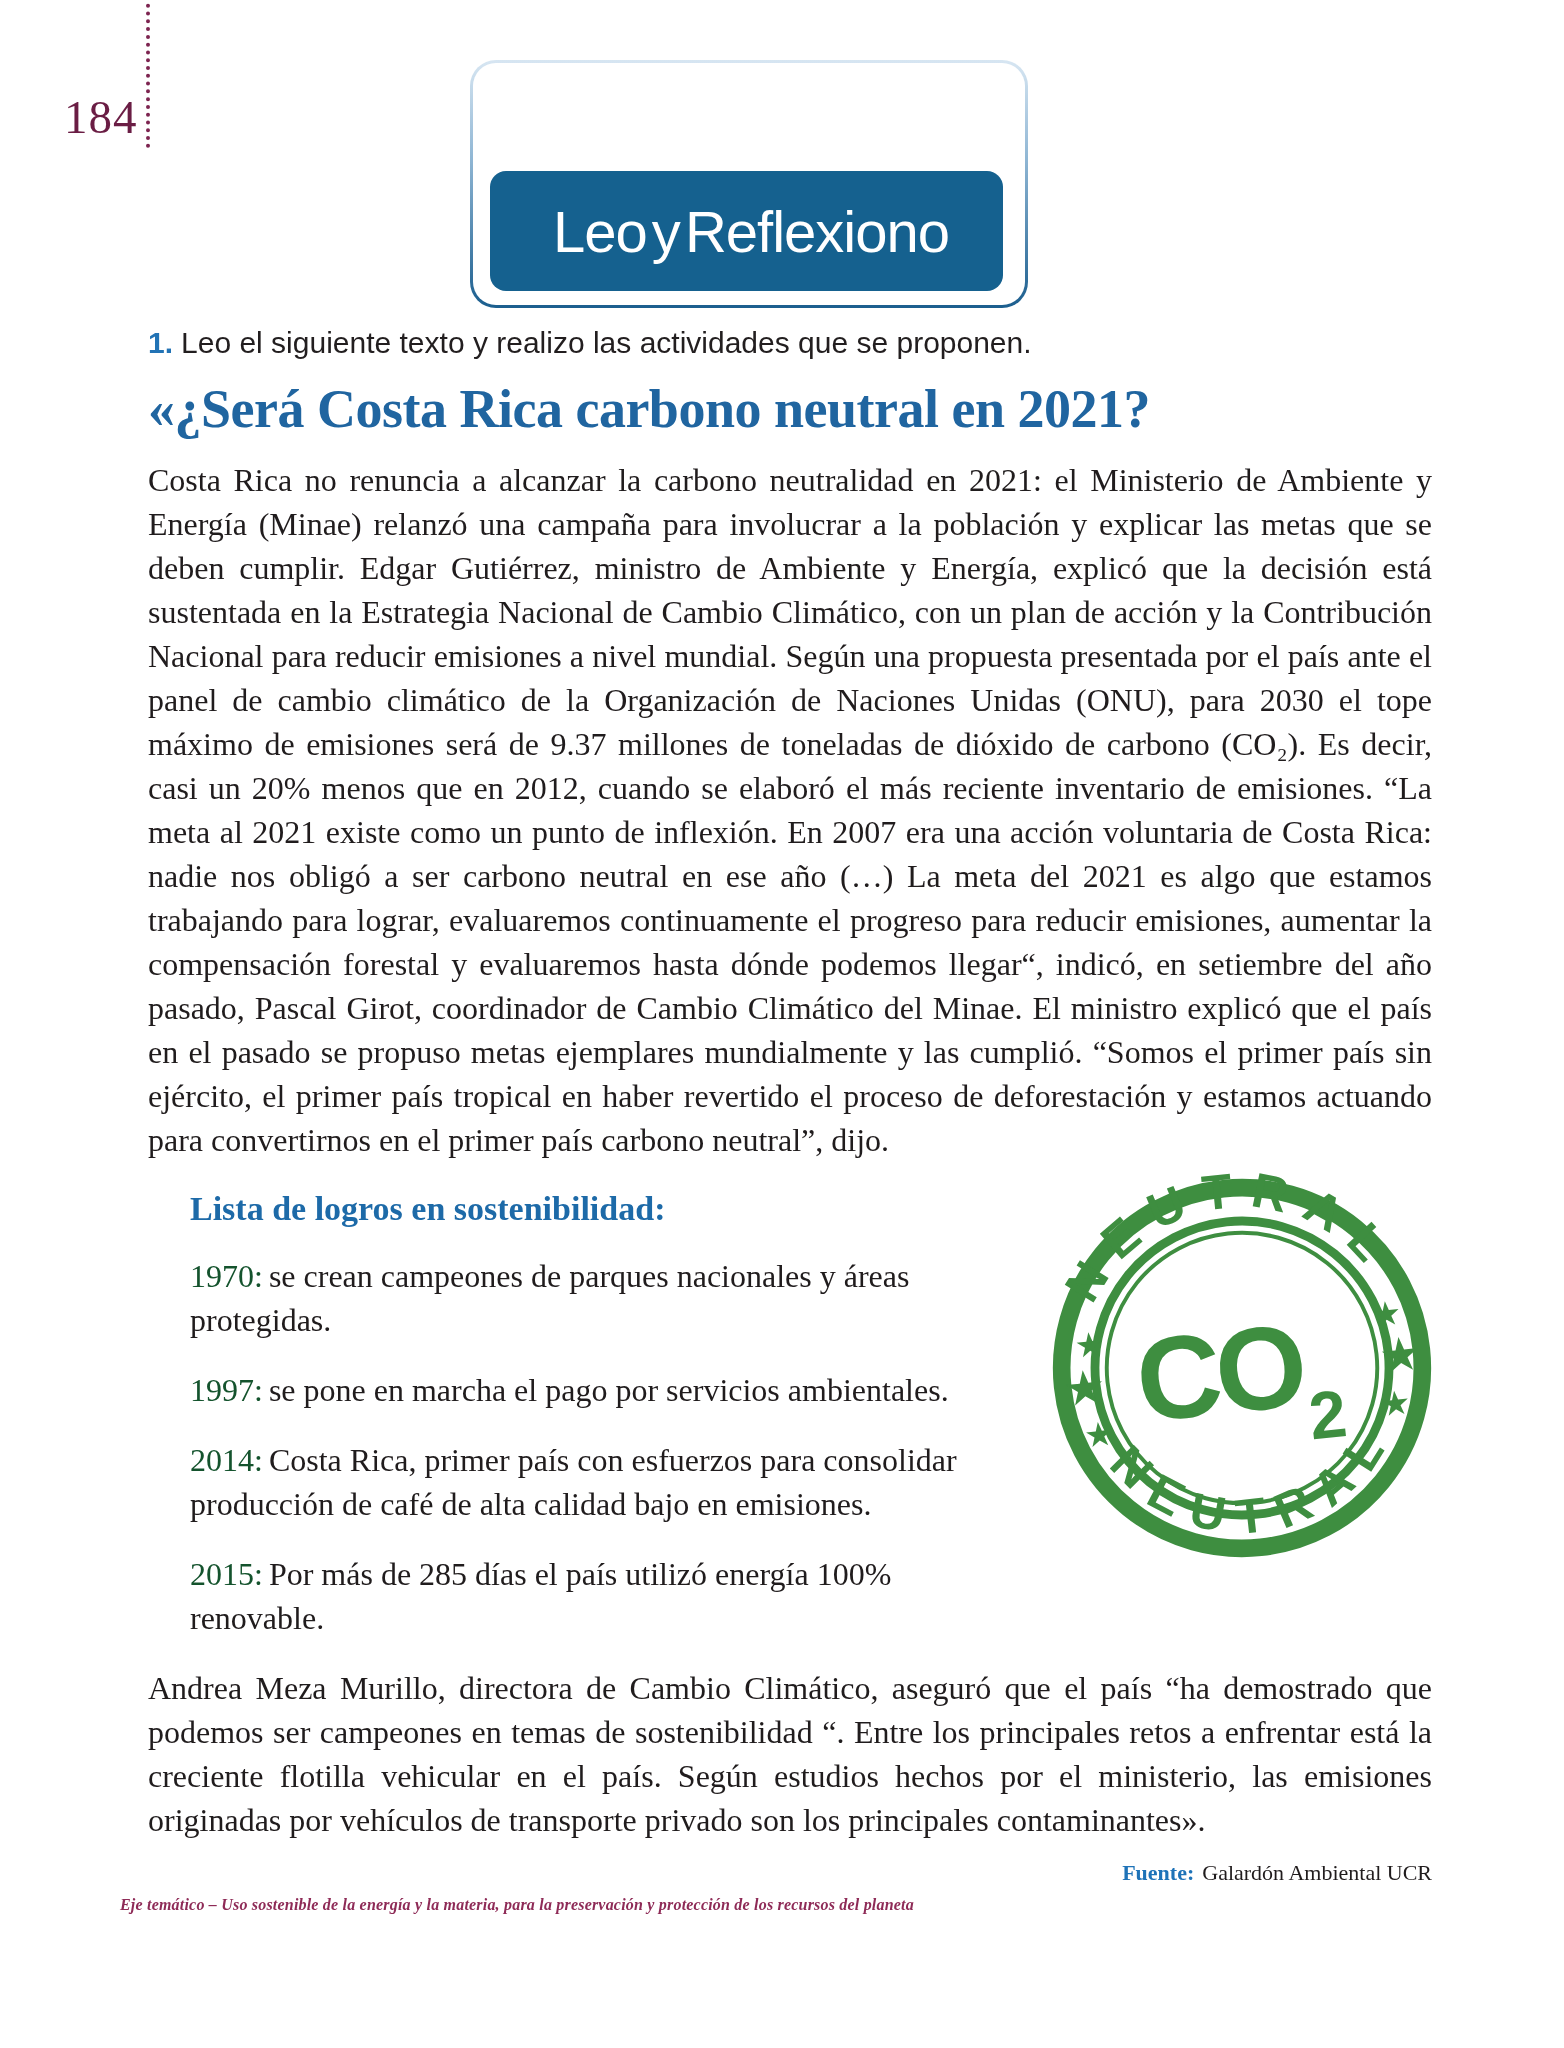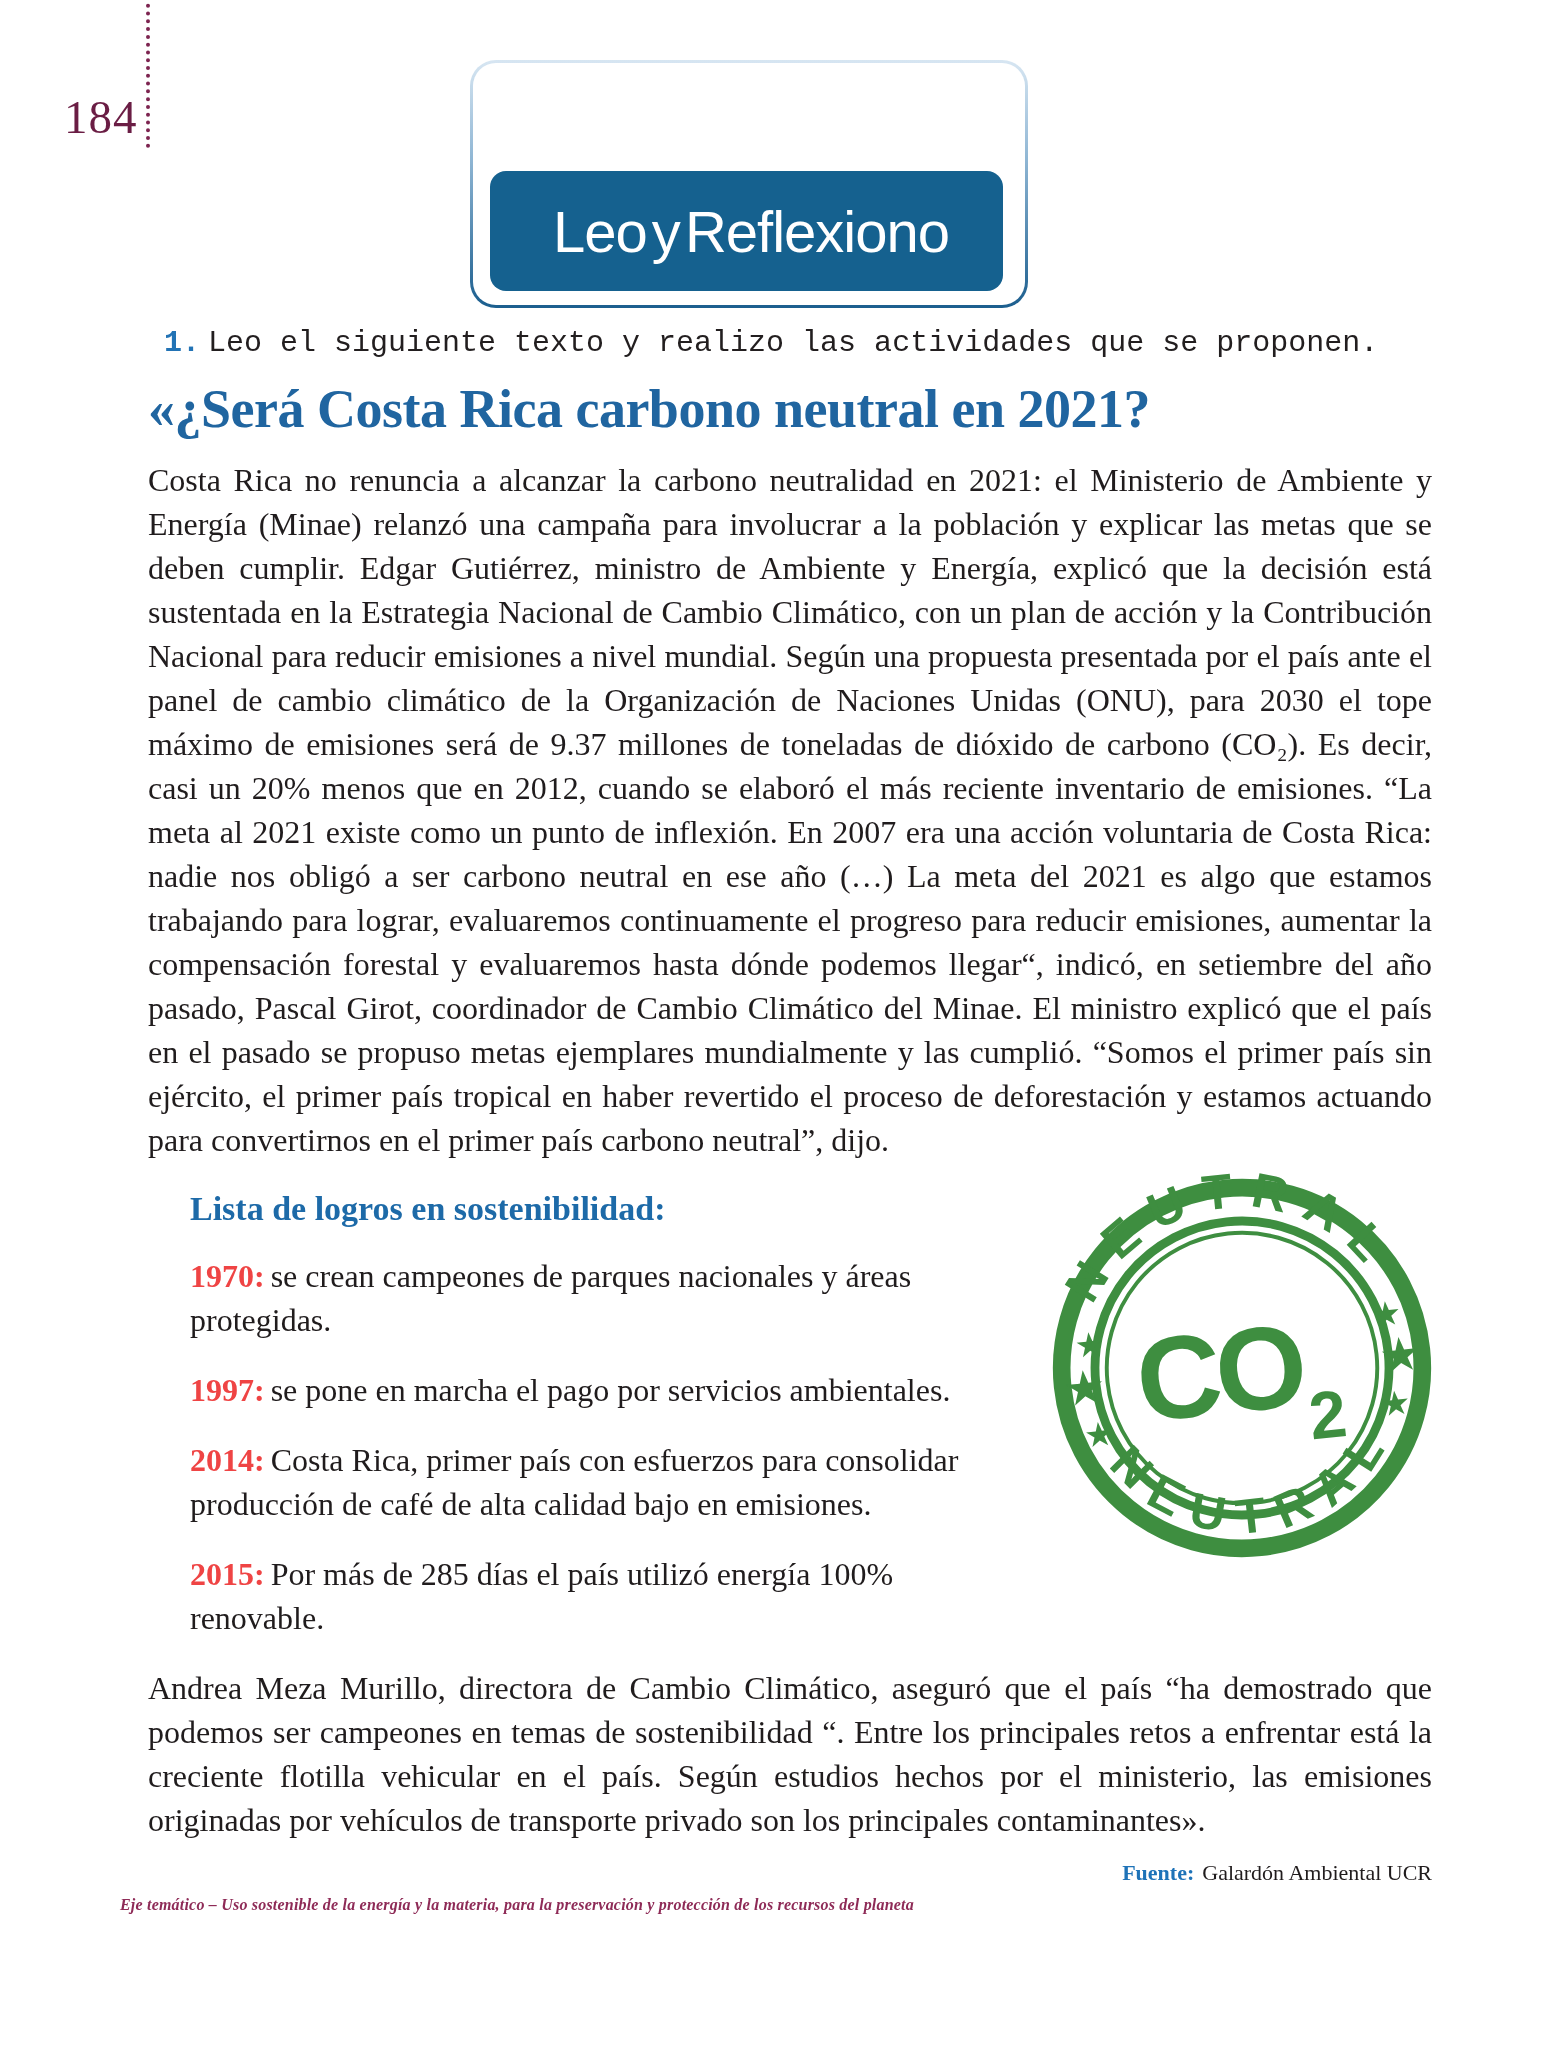--- a/index.html
+++ b/index.html
@@ -34,41 +34,41 @@
   }
   .badge span {
     font-family:"Liberation Sans",sans-serif; font-size:58px; color:#ffffff;
     letter-spacing:-1px; word-spacing:-10px; white-space:nowrap;margin-left:9px;
   }
 
   
   main { position:absolute; left:148px; top:326px; width:1284px; }
 
   .instruction {
-    font-family:Liberation Mono, monospace; font-size:30px; color:#221e1f;margin-left:16px;
+    font-family:Liberation Sans, sans-serif; font-size:30px; color:#221e1f;
   }
   .instruction .num { color:#2273b5; font-weight:bold; margin-right:8px; }
 
   h1.title {
     margin:16px 0 16px 0; font-size:54px; line-height:66px;
     color:#2065a0; font-weight:bold; letter-spacing:-0.5px;
   }
 
   .para {
     margin-top:4px; font-size:32px; line-height:44px; text-align:justify;
   }
 
   
   .achv { margin-top:28px; }
   .stamp-wrap { float:right; width:408px; height:448px; margin:-20px -14px 0 14px; }
   svg.stamp { width:392px; height:392px; display:block; margin:2px auto 0; }
 
   .achv-head { padding-left:42px; font-size:34px; font-weight:bold; color:#1d6aa8; }
   .achv-item { padding-left:42px; margin-top:26px; font-size:32px; line-height:44px; }
-  .achv-item .year { font-weight:bold; color:#ef4444; margin-right:6px; }
+  .achv-item .year { font-weight:normal; color:#14532d; margin-right:6px; }
 
   .para2 { margin-top:26px; font-size:32px; line-height:44px; text-align:justify; }
 
   .fuente { margin-top:18px; text-align:right; font-size:22px; color:#201c1d; }
   .fuente .label { font-weight:bold; color:#1e73b8; margin-right:8px; }
 
   .footer-line {
     margin:10px 0 0 -28px; font-style:italic; font-weight:bold;
     font-size:16px; color:#8e2b57; letter-spacing:0.2px;
   }

